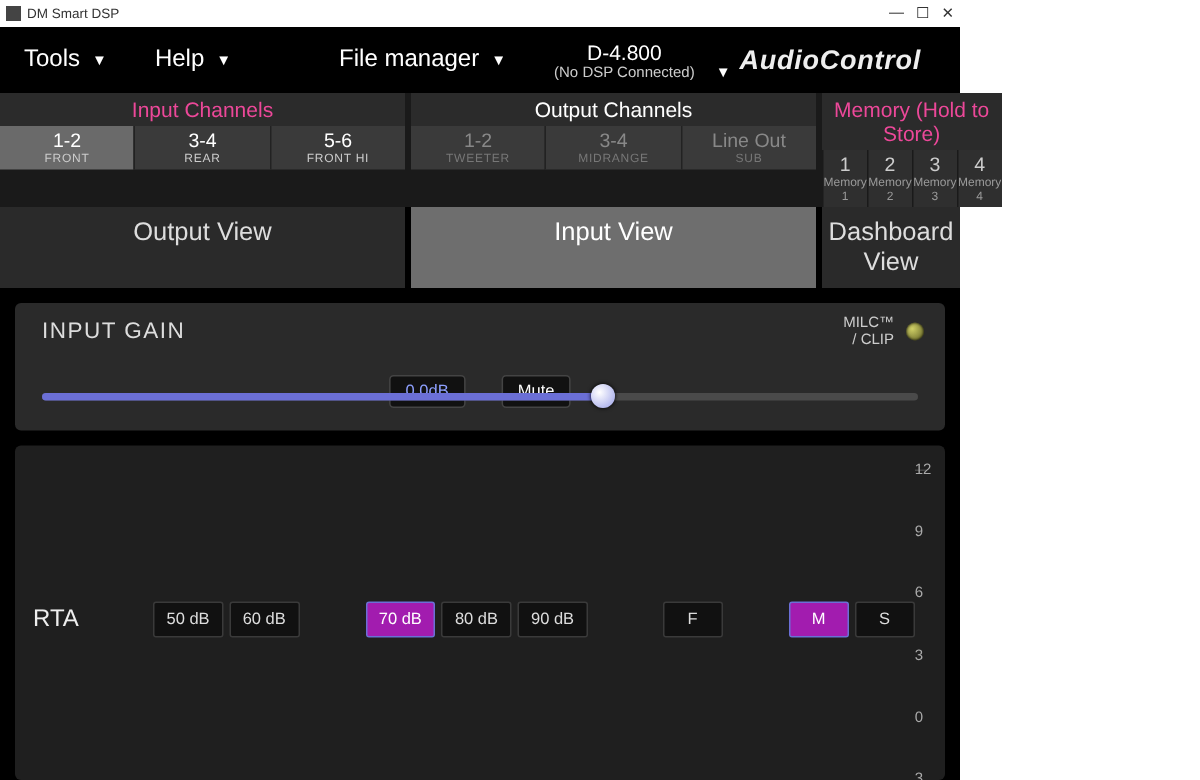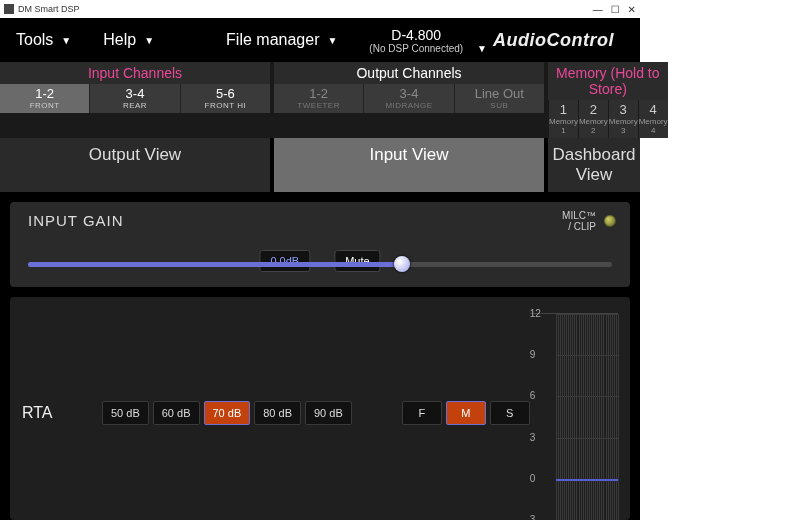--- a/index.html
+++ b/index.html
@@ -63,21 +63,21 @@
   .track { position:absolute; left:0; right:0; top:5px; height:5px; background:#4a4a4a; border-radius:3px;}
   .fill { position:absolute; left:0; top:5px; height:5px; background:#6b6fd6; border-radius:3px 0 0 3px; width:64%;}
   .thumb { position:absolute; top:-1px; width:16px; height:16px; border-radius:50%; background: radial-gradient(circle at 35% 35%, #fff, #9aa0e8); left:64%; transform:translateX(-50%); cursor:pointer; box-shadow:0 0 3px #000;}
 
   
   .rta { margin: 10px 10px 0; background: #1f1f1f; border-radius:4px; padding: 8px 12px 0; flex:1; display:flex; flex-direction:row; overflow:hidden;}
   .rtahead { display:flex; align-items:center; gap:10px; }
   .rtahead .lbl { font-size:16px; color:#eee; width:70px;}
   .btnrow { display:flex; gap:4px; }
   .dbbtn { background:#111; color:#ddd; font-size:11px; padding:5px 8px; border-radius:2px; border:1px solid #3a3a3a; cursor:pointer; min-width:40px; text-align:center;}
-  .dbbtn.active { background:#c2410c; color:#fff; border-color:#6b6fd6;}
+  .dbbtn.active { background:#a21caf; color:#fff; border-color:#6b6fd6;margin-left:40px;}
   .grid { flex:1; margin-top:8px; position:relative; border-top:1px solid #444;}
   .yaxis { position:absolute; left:0; top:0; bottom:0; width:22px; display:flex; flex-direction:column; justify-content:space-between; font-size:10px; color:#aaa;}
   .yaxis span{ height:0; line-height:0; }
   .plot { position:absolute; left:26px; right:0; top:0; bottom:0; }
   .hline { position:absolute; left:0; right:0; height:1px; background:#3a3a3a;}
   .vline { position:absolute; top:0; bottom:0; width:1px; background:#3a3a3a;}
   .zeroline { position:absolute; left:0; right:0; height:2px; background:#5560d8;}
 </style>
 </head>
 <body>

